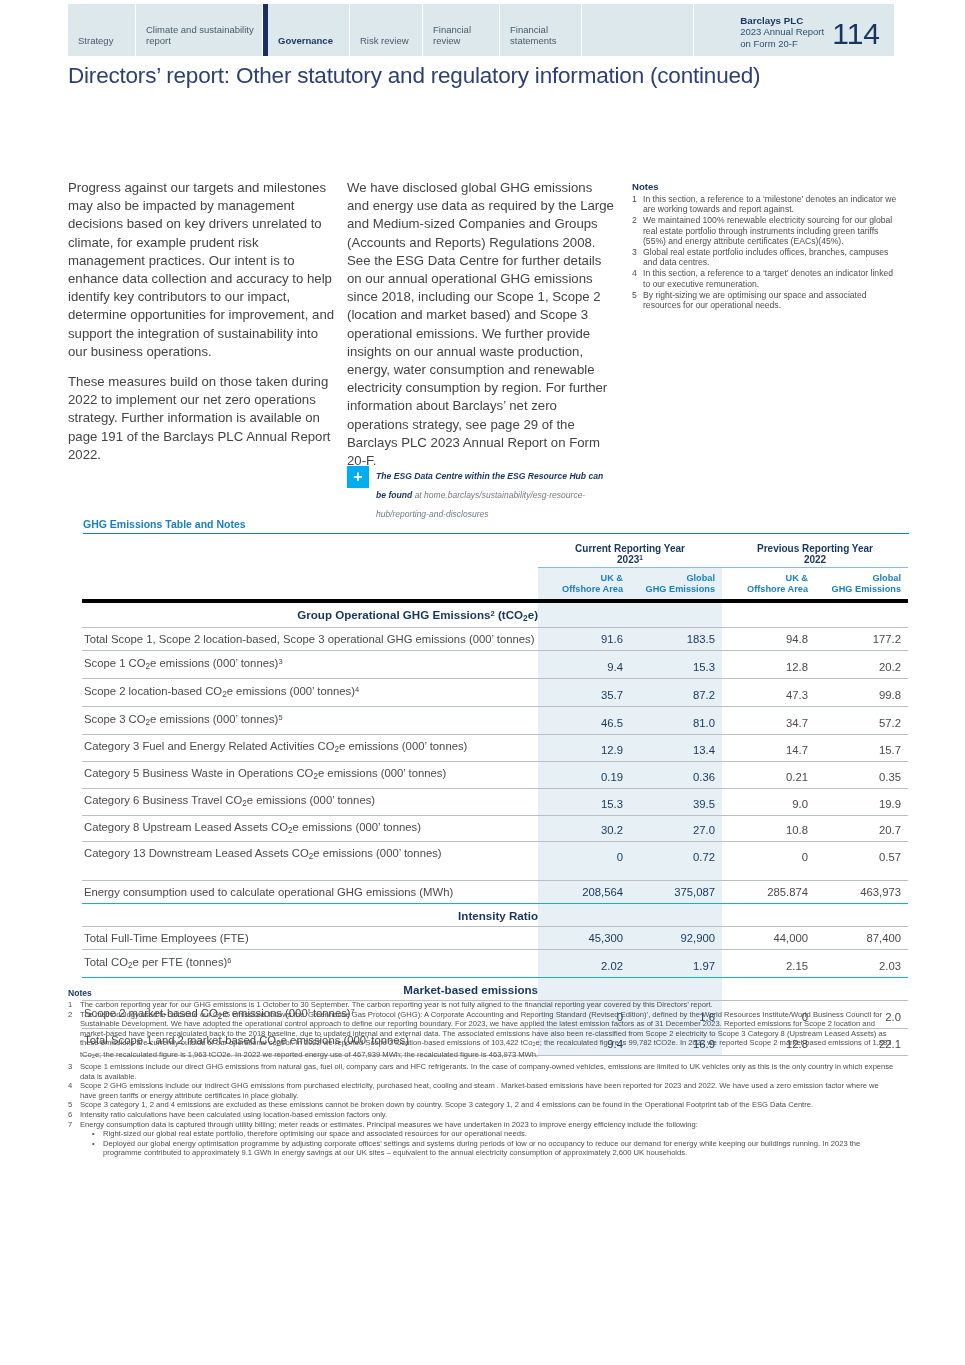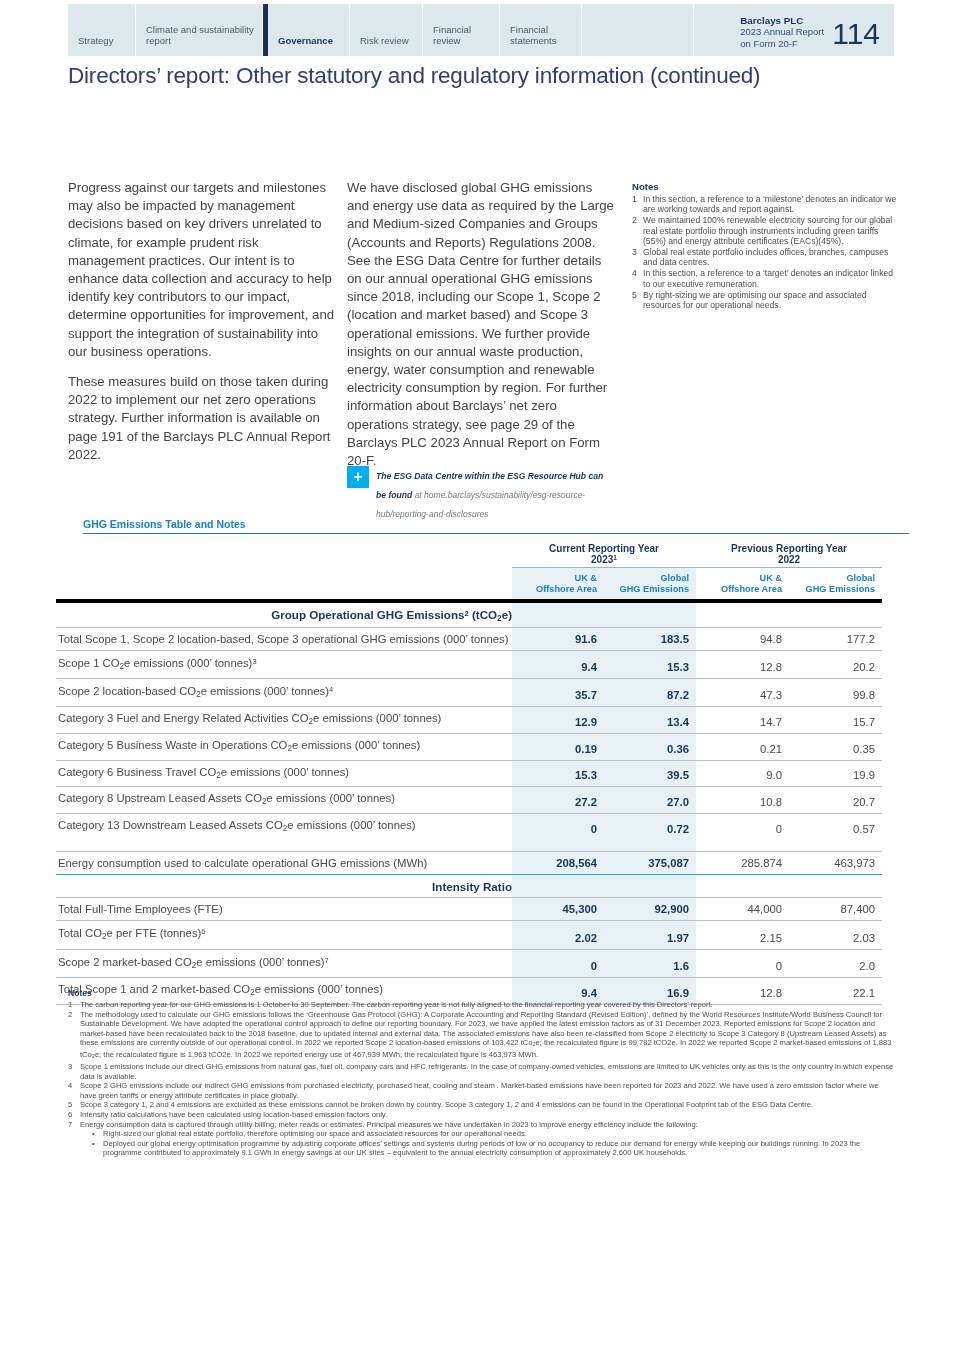--- a/index.html
+++ b/index.html
@@ -77,21 +77,21 @@
   .callout-text b { color:#17355e; font-size:8.6px; }
 
   
   .tbl-heading {
     position:absolute; left:83px; top:518px; width:826px;
     font-size:10.5px; font-weight:bold; color:#1a7fc1;
     padding-bottom:3px; border-bottom:1px solid #1a7fc1;
   }
 
   .ghg-table {
-    position:absolute; left:56px; top:537px; width:826px;
+    position:absolute; left:82px; top:537px; width:826px;
     border-collapse:collapse;
     font-size:11px; color:#3f3f3f;
   }
   .ghg-table td, .ghg-table th { padding:0; vertical-align:bottom; }
 
   .hl { background:#e6f0f5; }
 
   .grp-head td {
     font-size:10px; font-weight:bold; color:#17355e;
     text-align:center; padding:6px 0 2px 0;
@@ -109,21 +109,21 @@
     border-top:1px solid #14b8a6;
     text-align:right;
   }
   .data-row td {
     font-size:11.3px; color:#4a4a4a;
     padding:4px 0 4px 2px;
     border-top:1px solid #b9bfc4;
     line-height:14px;
   }
   .data-row td.num { text-align:right; padding-right:7px; }
-  .data-row td.cur { font-weight:bold; color:#17355e;margin-top:16px; }
+  .data-row td.cur { font-weight:normal; color:#17355e;margin-top:16px; }
   .gap-row td { height:12px; border:0; padding:0; }
   .last-line td { border-top:1px solid #b9bfc4; height:0; padding:0; }
 
   sub { font-size:0.72em; vertical-align:-0.22em; }
   sup { font-size:0.66em; vertical-align:0.45em; }
 
   
   .footnotes { position:absolute; left:68px; top:988px; width:828px; }
   .fn-title { font-size:8.6px; font-weight:bold; color:#17355e; margin-bottom:2px; }
   .fn-row { display:flex; font-size:7.6px; line-height:9.6px; color:#4d4d4d; }
@@ -254,20 +254,27 @@
         <td class="num">20.2</td>
       </tr>
       <tr class="data-row">
         <td>Scope 2 location-based CO<sub>2</sub>e emissions (000’ tonnes)<sup>4</sup></td>
         <td class="num cur hl">35.7</td>
         <td class="num cur hl">87.2</td>
         <td class="num">47.3</td>
         <td class="num">99.8</td>
       </tr>
       <tr class="data-row">
+        <td>Scope 3 CO<sub>2</sub>e emissions (000’ tonnes)<sup>5</sup></td>
+        <td class="num cur hl">46.5</td>
+        <td class="num cur hl">81.0</td>
+        <td class="num">34.7</td>
+        <td class="num">57.2</td>
+      </tr>
+      <tr class="data-row">
         <td>Category 3 Fuel and Energy Related Activities CO<sub>2</sub>e emissions (000’ tonnes)</td>
         <td class="num cur hl">12.9</td>
         <td class="num cur hl">13.4</td>
         <td class="num">14.7</td>
         <td class="num">15.7</td>
       </tr>
       <tr class="data-row">
         <td>Category 5 Business Waste in Operations CO<sub>2</sub>e emissions (000’ tonnes)</td>
         <td class="num cur hl">0.19</td>
         <td class="num cur hl">0.36</td>
@@ -276,21 +283,21 @@
       </tr>
       <tr class="data-row">
         <td>Category 6 Business Travel CO<sub>2</sub>e emissions (000’ tonnes)</td>
         <td class="num cur hl">15.3</td>
         <td class="num cur hl">39.5</td>
         <td class="num">9.0</td>
         <td class="num">19.9</td>
       </tr>
       <tr class="data-row">
         <td>Category 8 Upstream Leased Assets CO<sub>2</sub>e emissions (000’ tonnes)</td>
-        <td class="num cur hl">27.2</td>
+        <td class="num cur hl">30.2</td>
         <td class="num cur hl">27.0</td>
         <td class="num">10.8</td>
         <td class="num">20.7</td>
       </tr>
       <tr class="data-row">
         <td>Category 13 Downstream Leased Assets CO<sub>2</sub>e emissions (000’ tonnes)</td>
         <td class="num cur hl">0</td>
         <td class="num cur hl">0.72</td>
         <td class="num">0</td>
         <td class="num">0.57</td>
@@ -323,20 +330,27 @@
         <td class="num">44,000</td>
         <td class="num">87,400</td>
       </tr>
       <tr class="data-row">
         <td>Total CO<sub>2</sub>e per FTE (tonnes)<sup>6</sup></td>
         <td class="num cur hl">2.02</td>
         <td class="num cur hl">1.97</td>
         <td class="num">2.15</td>
         <td class="num">2.03</td>
       </tr>
+      <tr class="sect-row">
+        <td>Market-based emissions</td>
+        <td class="hl"></td>
+        <td class="hl"></td>
+        <td></td>
+        <td></td>
+      </tr>
       <tr class="data-row">
         <td>Scope 2 market-based CO<sub>2</sub>e emissions (000’ tonnes)<sup>7</sup></td>
         <td class="num cur hl">0</td>
         <td class="num cur hl">1.6</td>
         <td class="num">0</td>
         <td class="num">2.0</td>
       </tr>
       <tr class="data-row">
         <td>Total Scope 1 and 2 market-based CO<sub>2</sub>e emissions (000’ tonnes)</td>
         <td class="num cur hl">9.4</td>

